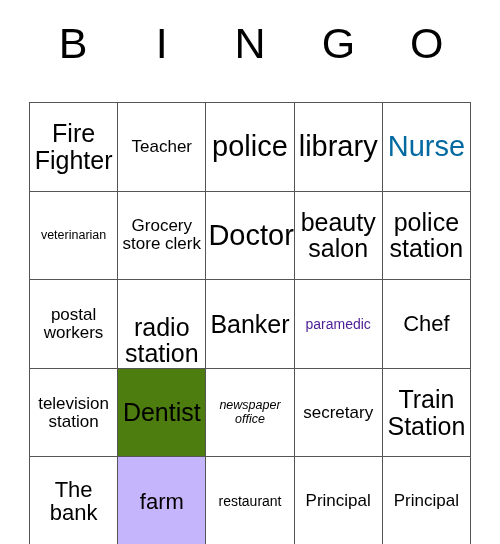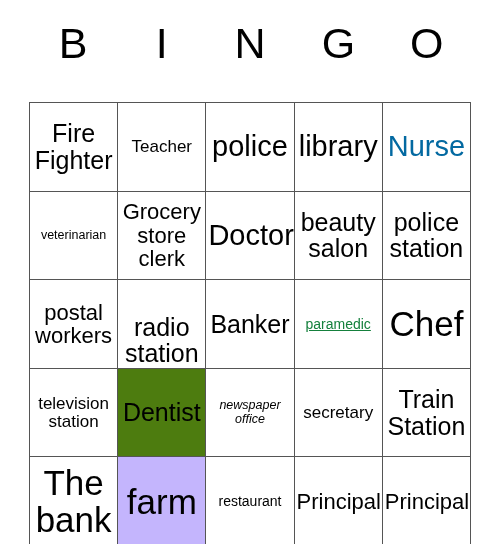--- a/index.html
+++ b/index.html
@@ -74,24 +74,24 @@
   .cell-text {
     display: block;
     width: 100%;
     line-height: 1.06;
     font-weight: 400;
     color: #000000;
     word-break: normal;
   }
 
   
-  .fs-xxl  { font-size: 35px; }
+  .fs-xxl  { font-size: 22px; }
   .fs-xl   { font-size: 29px; }
   .fs-lg   { font-size: 25px; }
-  .fs-md   { font-size: 22px; }
+  .fs-md   { font-size: 17px; }
   .fs-sm   { font-size: 17px; }
   .fs-xs   { font-size: 14px; }
   .fs-xxs  { font-size: 12.5px; }
 </style>
 </head>
 <body>
 
 <div id="bingo-card">
 
   <div id="bingo-header">
@@ -139,21 +139,21 @@
     <div class="bingo-cell" style="border-right-color: rgb(85, 85, 85); border-bottom-color: rgb(85, 85, 85); background: rgb(255, 255, 255);">
         <span class="cell-text fs-md" style="color: rgb(0, 0, 0);">postal workers</span>
       </div>
     <div class="bingo-cell" style="border-right-color: rgb(85, 85, 85); border-bottom-color: rgb(85, 85, 85); background: rgb(255, 255, 255); align-items: flex-end;">
         <span class="cell-text fs-lg" style="color: rgb(0, 0, 0);">radio station</span>
       </div>
     <div class="bingo-cell" style="border-right-color: rgb(85, 85, 85); border-bottom-color: rgb(85, 85, 85); background: rgb(255, 255, 255);">
         <span class="cell-text fs-lg" style="color: rgb(0, 0, 0);">Banker</span>
       </div>
     <div class="bingo-cell" style="border-right-color: rgb(85, 85, 85); border-bottom-color: rgb(85, 85, 85); background: rgb(255, 255, 255);">
-        <span class="cell-text fs-xs" style="color: #15803d; text-decoration: underline;">paramedic</span>
+        <span class="cell-text fs-xs" style="color: #4c1d95;">paramedic</span>
       </div>
     <div class="bingo-cell" style="border-right-color: rgb(85, 85, 85); border-bottom-color: rgb(85, 85, 85); background: rgb(255, 255, 255);">
         <span class="cell-text fs-xxl" style="color: rgb(0, 0, 0);">Chef</span>
       </div>
 
     <div class="bingo-cell" style="border-right-color: rgb(85, 85, 85); border-bottom-color: rgb(85, 85, 85); background: rgb(255, 255, 255);">
         <span class="cell-text fs-sm" style="color: rgb(0, 0, 0);">television station</span>
       </div>
     <div class="bingo-cell" style="border-right-color: rgb(85, 85, 85); border-bottom-color: rgb(85, 85, 85); background: #4d7c0f;">
         <span class="cell-text fs-lg" style="color: rgb(0, 0, 0);">Dentist</span>

